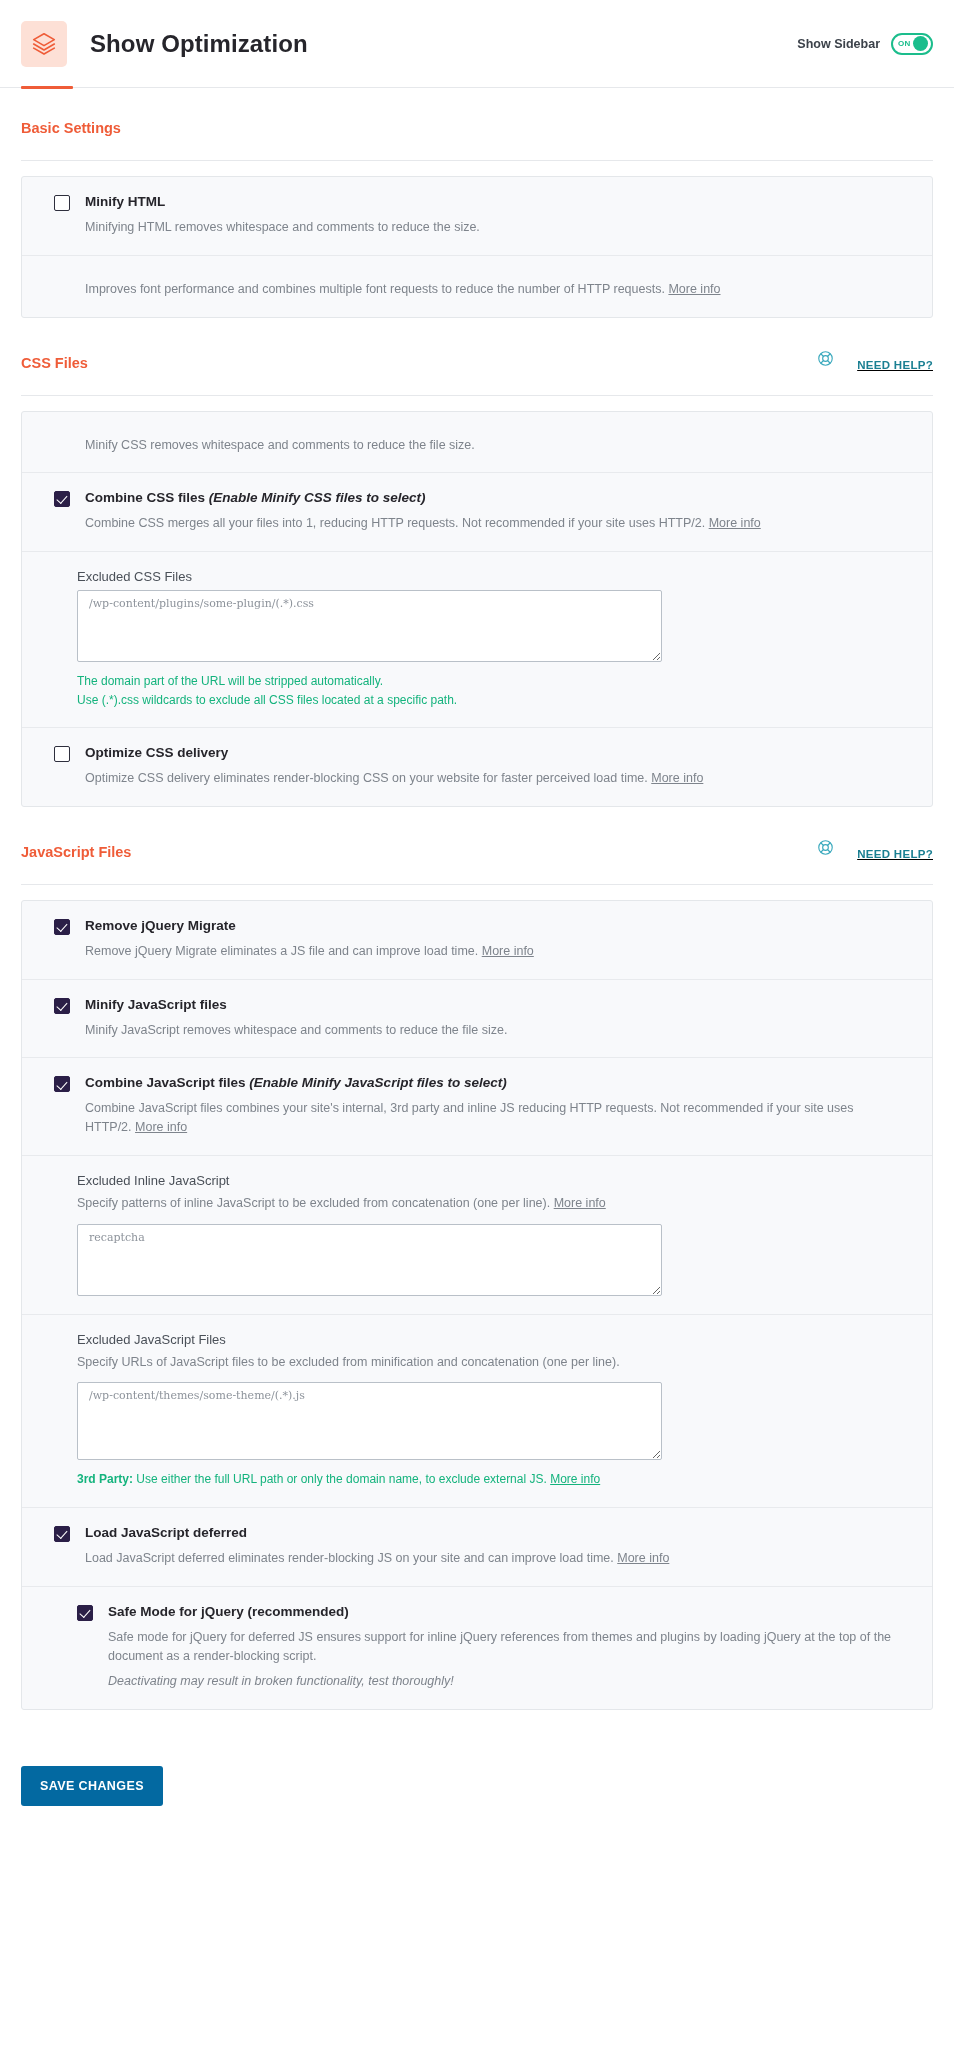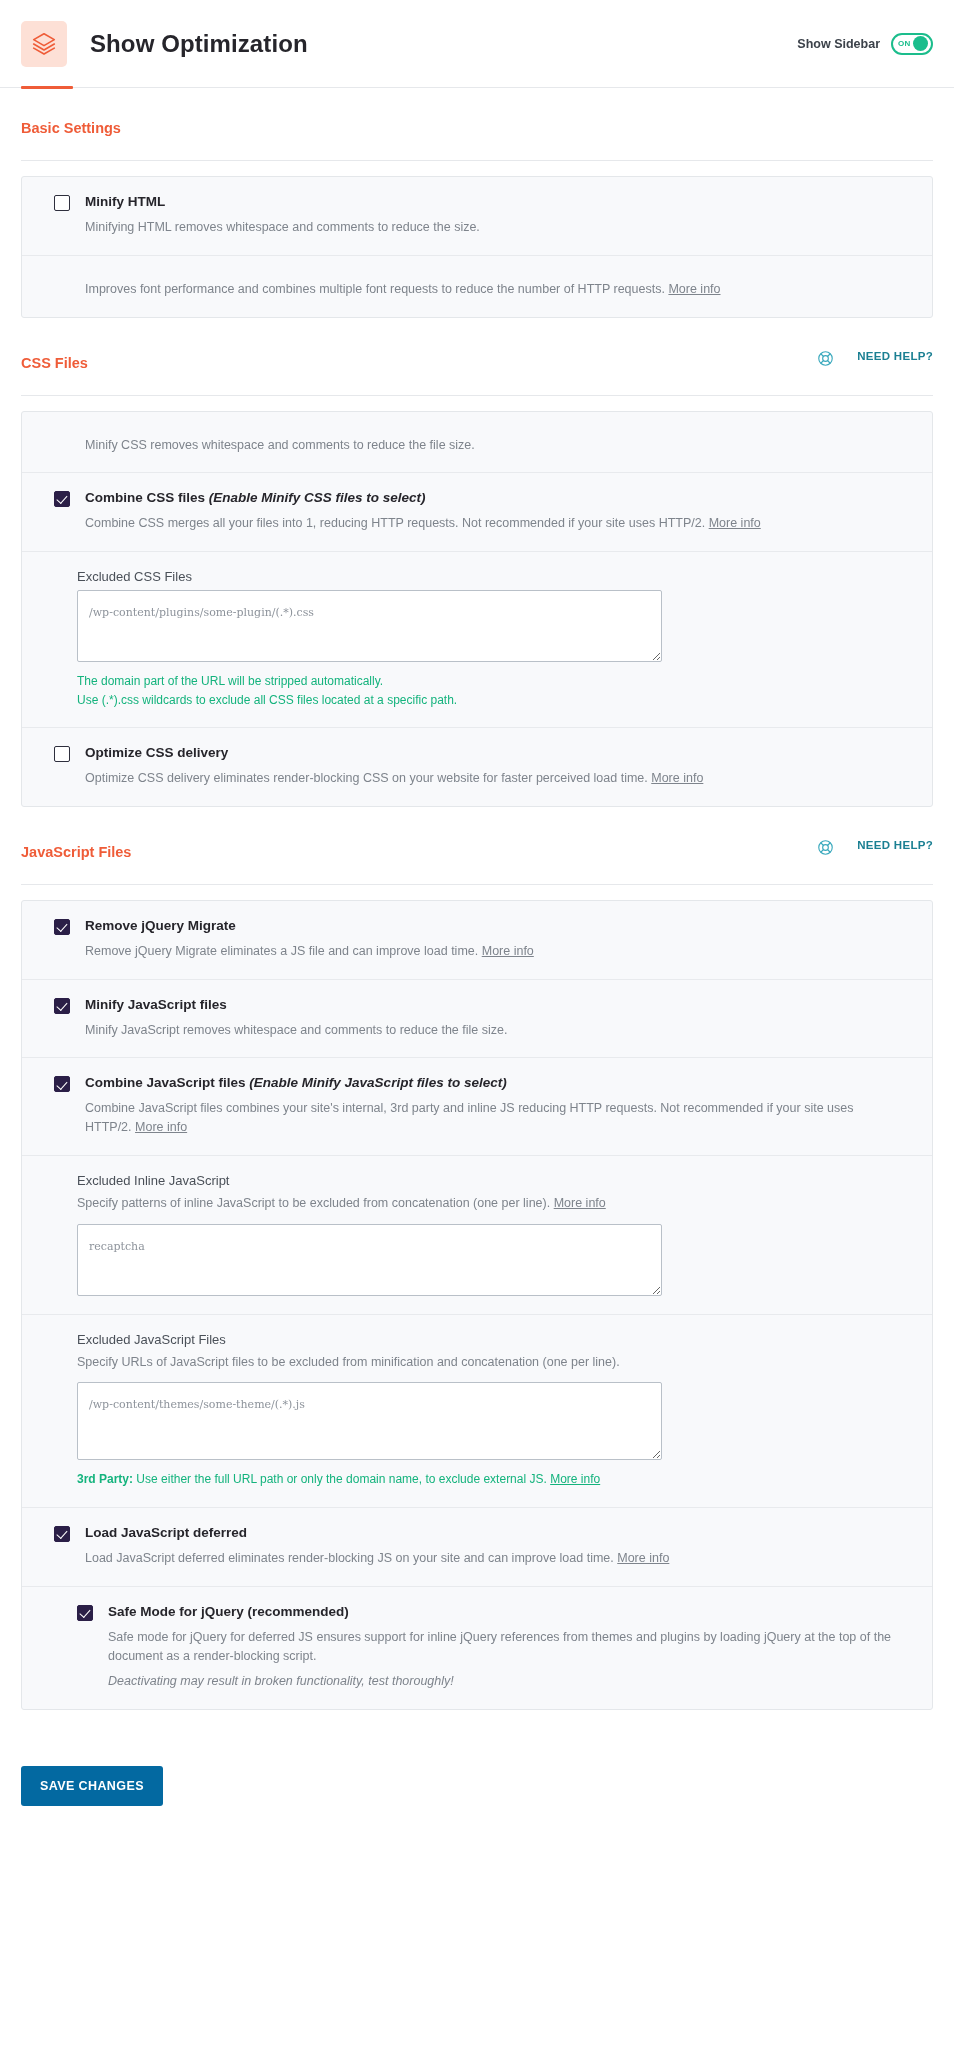--- a/index.html
+++ b/index.html
@@ -87,23 +87,24 @@
     border-bottom: 1px solid #e6e8eb;
   }
   .section-title {
     font-size: 14.5px;
     font-weight: 700;
     color: #ef5c38;
   }
   .need-help {
     margin-left: auto;
     display: flex;
-    align-items: flex-start;
+    align-items: flex-end;
     gap: 23px;
     cursor: pointer;
+    text-decoration: underline;
   }
   .need-help-text {
     font-size: 11.5px;
     font-weight: 700;
     color: #1a7f92;
     letter-spacing: .3px;
   }
 
   .panel {
     margin-top: 15px;
@@ -182,21 +183,21 @@
     margin-bottom: 11px;
     line-height: 1.5;
   }
   textarea.ta {
     display: block;
     width: 585px;
     height: 72px;
     border: 1px solid #b9c0c8;
     border-radius: 2px;
     background: #ffffff;
-    padding: 15px 11px;
+    padding: 6px 11px;
     font-family: "DejaVu Serif", serif;
     font-size: 11px;
     color: #5d636b;
     resize: vertical;
     outline: none;
   }
   textarea.ta.tall { height: 78px; }
   textarea.ta::placeholder { color: #8d939b; }
   .green-note {
     margin-top: 10px;

